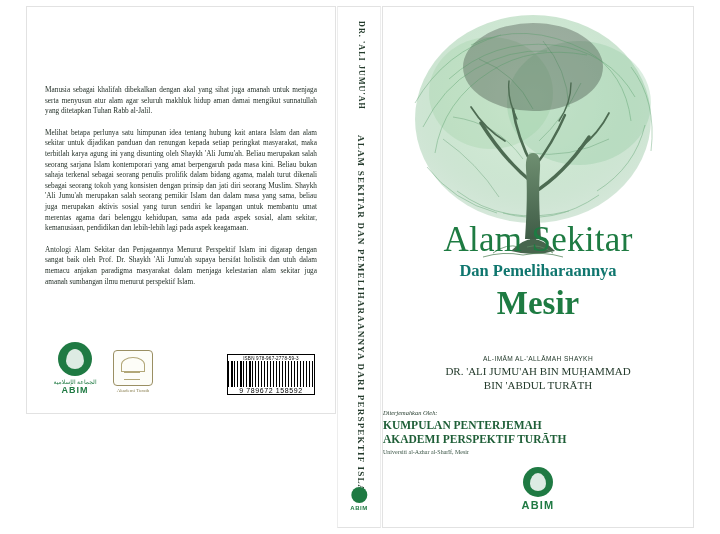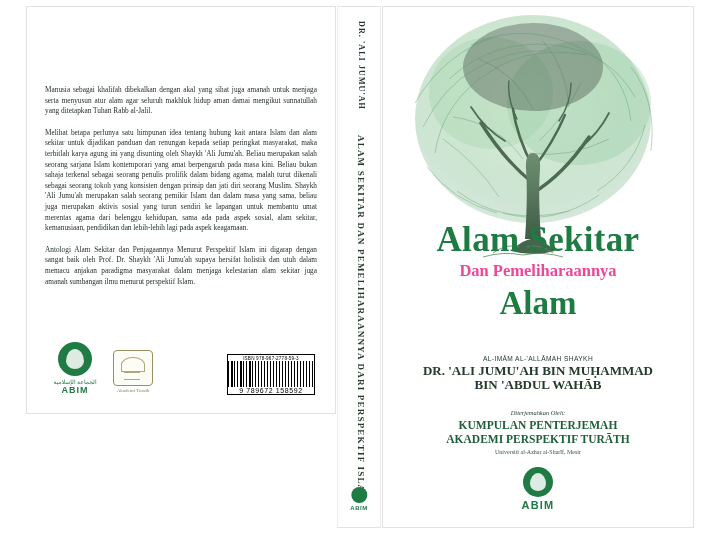--- a/index.html
+++ b/index.html
@@ -257,30 +257,30 @@
   .tree-art svg { display: block; }
 
   .title-zone {
     position: absolute;
     left: 0; right: 0;
     top: 214px;
     text-align: center;
   }
   .main-title {
     font-size: 35px;
-    font-weight: bold;
+    font-weight: normal;
     color: #1e7b42;
     letter-spacing: .3px;
     line-height: 38px;
     font-family: "Liberation Serif", serif;
   }
   .sub-title-1 {
     font-size: 16.5px;
     font-weight: bold;
-    color: #ec4899;
+    color: #0f766e;
     line-height: 20px;
     margin-top: 2px;
   }
   .sub-title-2 {
     font-size: 16.5px;
     font-weight: bold;
     color: #2f8a52;
     line-height: 20px;
   }
   .islam-word {
@@ -298,31 +298,30 @@
     text-align: center;
     color: #243b2c;
   }
   .author-prefix {
     font-size: 6.6px;
     letter-spacing: .4px;
     margin-bottom: 2px;
     font-family: "Liberation Sans", sans-serif;
   }
   .author-line {
-    font-size: 13px;
-    font-weight: bold;
+    font-size: 11px;
+    font-weight: normal;
     line-height: 14px;
     font-family: "Liberation Serif", serif;
   }
 
   .translator-zone {
     position: absolute;
     left: 0; right: 0;
     top: 402px;
-    text-align: center;
     color: #243b2c;
   }
   .translator-prefix {
     font-size: 6.4px;
     font-style: italic;
     margin-bottom: 2px;
   }
   .translator-line {
     font-size: 11.5px;
     font-weight: bold;
@@ -474,27 +473,27 @@
           <path d="M170 246 q-14 -10 -26 -6"></path>
           <path d="M100 250 q20 -6 40 -2"></path>
           <path d="M180 250 q-20 -6 -40 -2"></path>
         </g>
       </svg>
     </div>
 
     <div class="title-zone">
       <div class="main-title">Alam Sekitar</div>
       <div class="sub-title-1">Dan Pemeliharaannya</div>
-      <div class="islam-word">Alam</div>
+      <div class="islam-word">Mesir</div>
     </div>
 
     <div class="author-zone">
       <div class="author-prefix">AL-IMĀM AL-'ALLĀMAH SHAYKH</div>
       <div class="author-line">DR. 'ALI JUMU'AH BIN MUḤAMMAD</div>
-      <div class="author-line">BIN 'ABDUL WAHĀB</div>
+      <div class="author-line">BIN 'ABDUL TURĀTH</div>
     </div>
 
     <div class="translator-zone">
       <div class="translator-prefix">Diterjemahkan Oleh:</div>
       <div class="translator-line">KUMPULAN PENTERJEMAH</div>
       <div class="translator-line">AKADEMI PERSPEKTIF TURĀTH</div>
       <div class="translator-note">Universiti al-Azhar al-Sharīf, Mesir</div>
     </div>
 
     <div class="front-logo">

